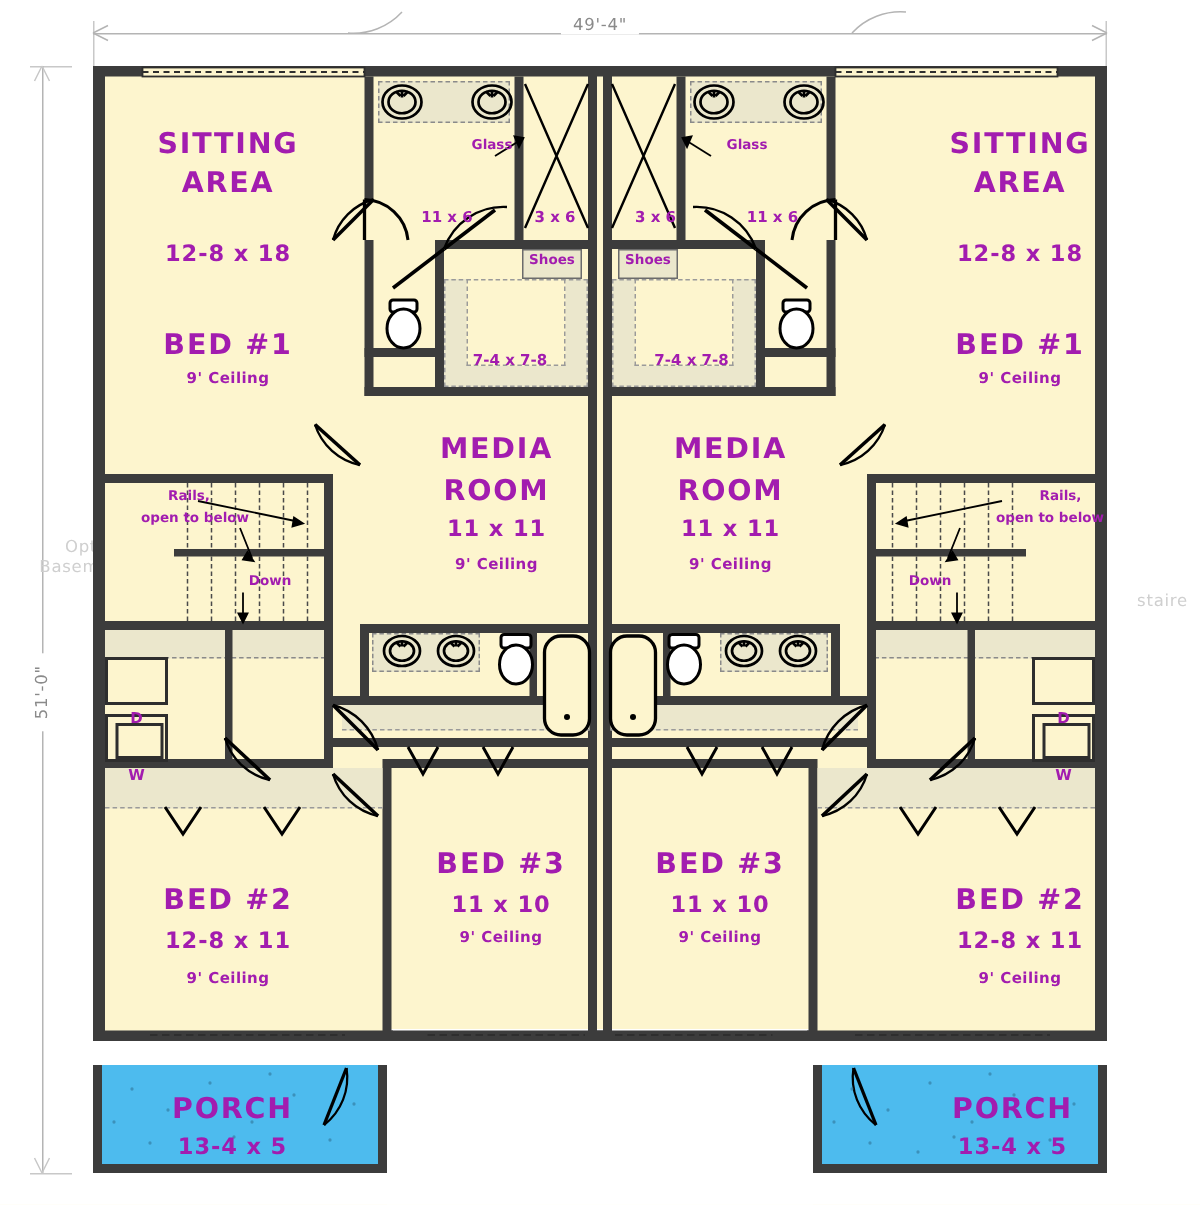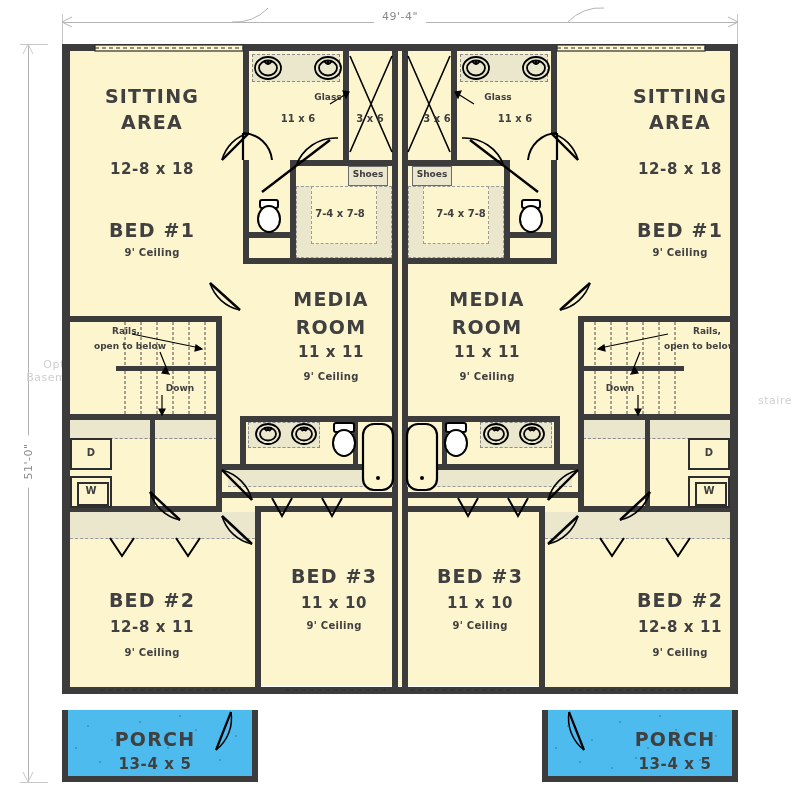--- a/index.html
+++ b/index.html
@@ -12,27 +12,27 @@
   .floor{background:#fdf5ce;}
   .porch{background:#4dbbee;}
   .white{background:#ffffff;}
   .tile{background:#ebe7cc;}
 
   
   .wall{background:#3c3c3c;}
   .wallhollow{background:#fdf5ce;border:2px solid #2e2e2e;box-sizing:border-box;}
 
   
-  .lbl{position:absolute;color:#404040;text-align:center;
+  .lbl{position:absolute;color:#a21caf;text-align:center;
        font-family:"DejaVu Sans","Liberation Sans",sans-serif;
        white-space:nowrap;transform:translateX(-50%);}
   .rmname{font-size:19px;font-weight:700;letter-spacing:1.2px;}
   .rmdim{font-size:15px;font-weight:700;letter-spacing:.6px;}
   .rmceil{font-size:10px;font-weight:700;letter-spacing:.3px;}
-  .small{font-size:10px;font-weight:700;}
+  .small{font-size:10px;font-weight:700;margin-top:27px;}
   .tiny{font-size:9px;font-weight:700;}
   .dimtxt{font-size:11px;color:#8a8a8a;font-weight:400;letter-spacing:.5px;}
   .ghost{font-size:11px;color:#cfcfcf;font-weight:400;letter-spacing:.5px;}
   .vert{transform:translateX(-50%) rotate(-90deg);transform-origin:center;}
 
   
   .dimline{background:#b4b4b4;}
   .extline{background:#c8c8c8;}
 
   svg.ov{position:absolute;left:0;top:0;width:800px;height:803px;

